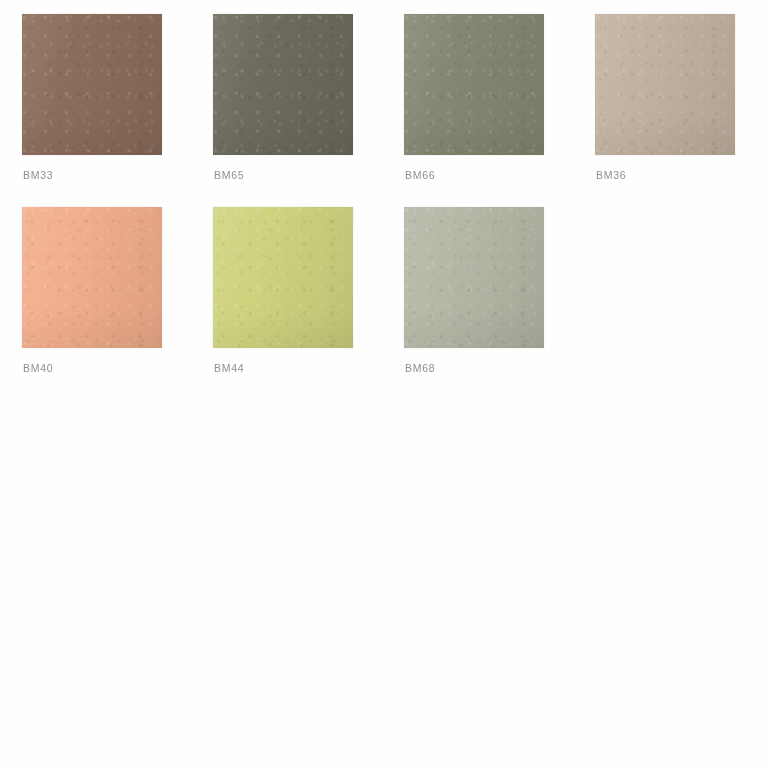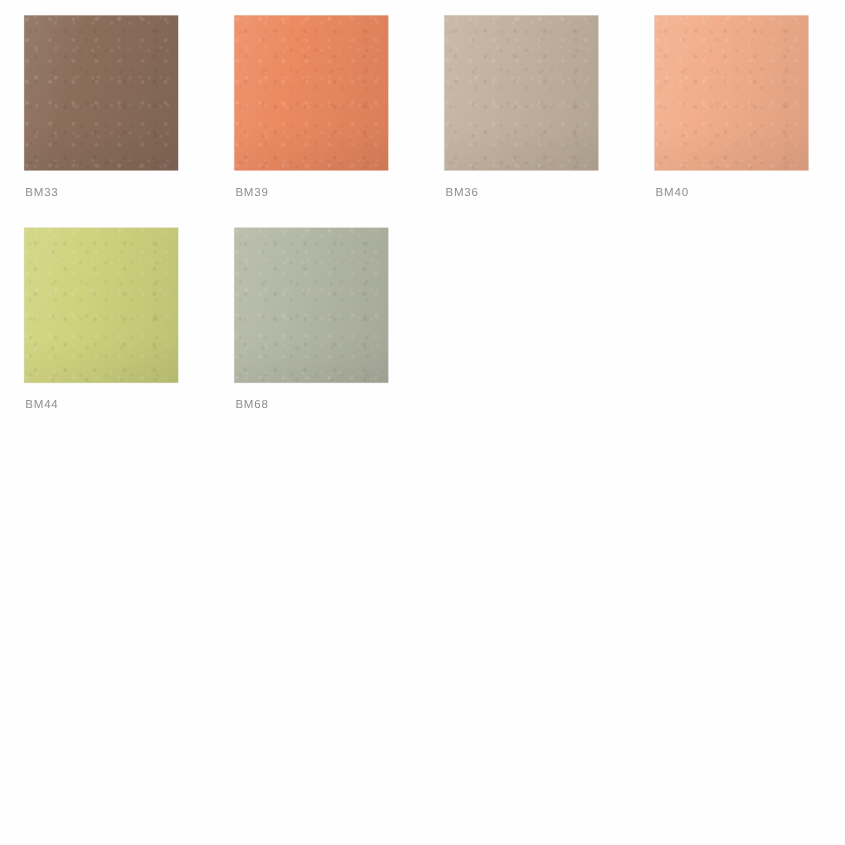--- a/index.html
+++ b/index.html
@@ -92,26 +92,30 @@
 </head>
 <body>
 
 <div id="swatch-sheet">
   <div class="swatch-grid">
 
     <div class="swatch-cell">
       <div class="swatch-chip" style="background:#8b6d5b"></div>
       <div class="swatch-label">BM33</div>
     </div>
-
+    <div class="swatch-cell">
+      <div class="swatch-chip" style="background:#6d6b5d"></div>
+      <div class="swatch-label">BM65</div>
+    </div>
 
     <div class="swatch-cell">
-      <div class="swatch-chip" style="background:#ec8a61"></div>
-      <div class="swatch-label">BM39</div>
+      <div class="swatch-chip" style="background:#868772"></div>
+      <div class="swatch-label">BM66</div>
     </div>
+
 
     <div class="swatch-cell">
       <div class="swatch-chip" style="background:#c3b2a0"></div>
       <div class="swatch-label">BM36</div>
     </div>
     <div class="swatch-cell">
       <div class="swatch-chip" style="background:#f2ae8c"></div>
       <div class="swatch-label">BM40</div>
     </div>
     <div class="swatch-cell">

